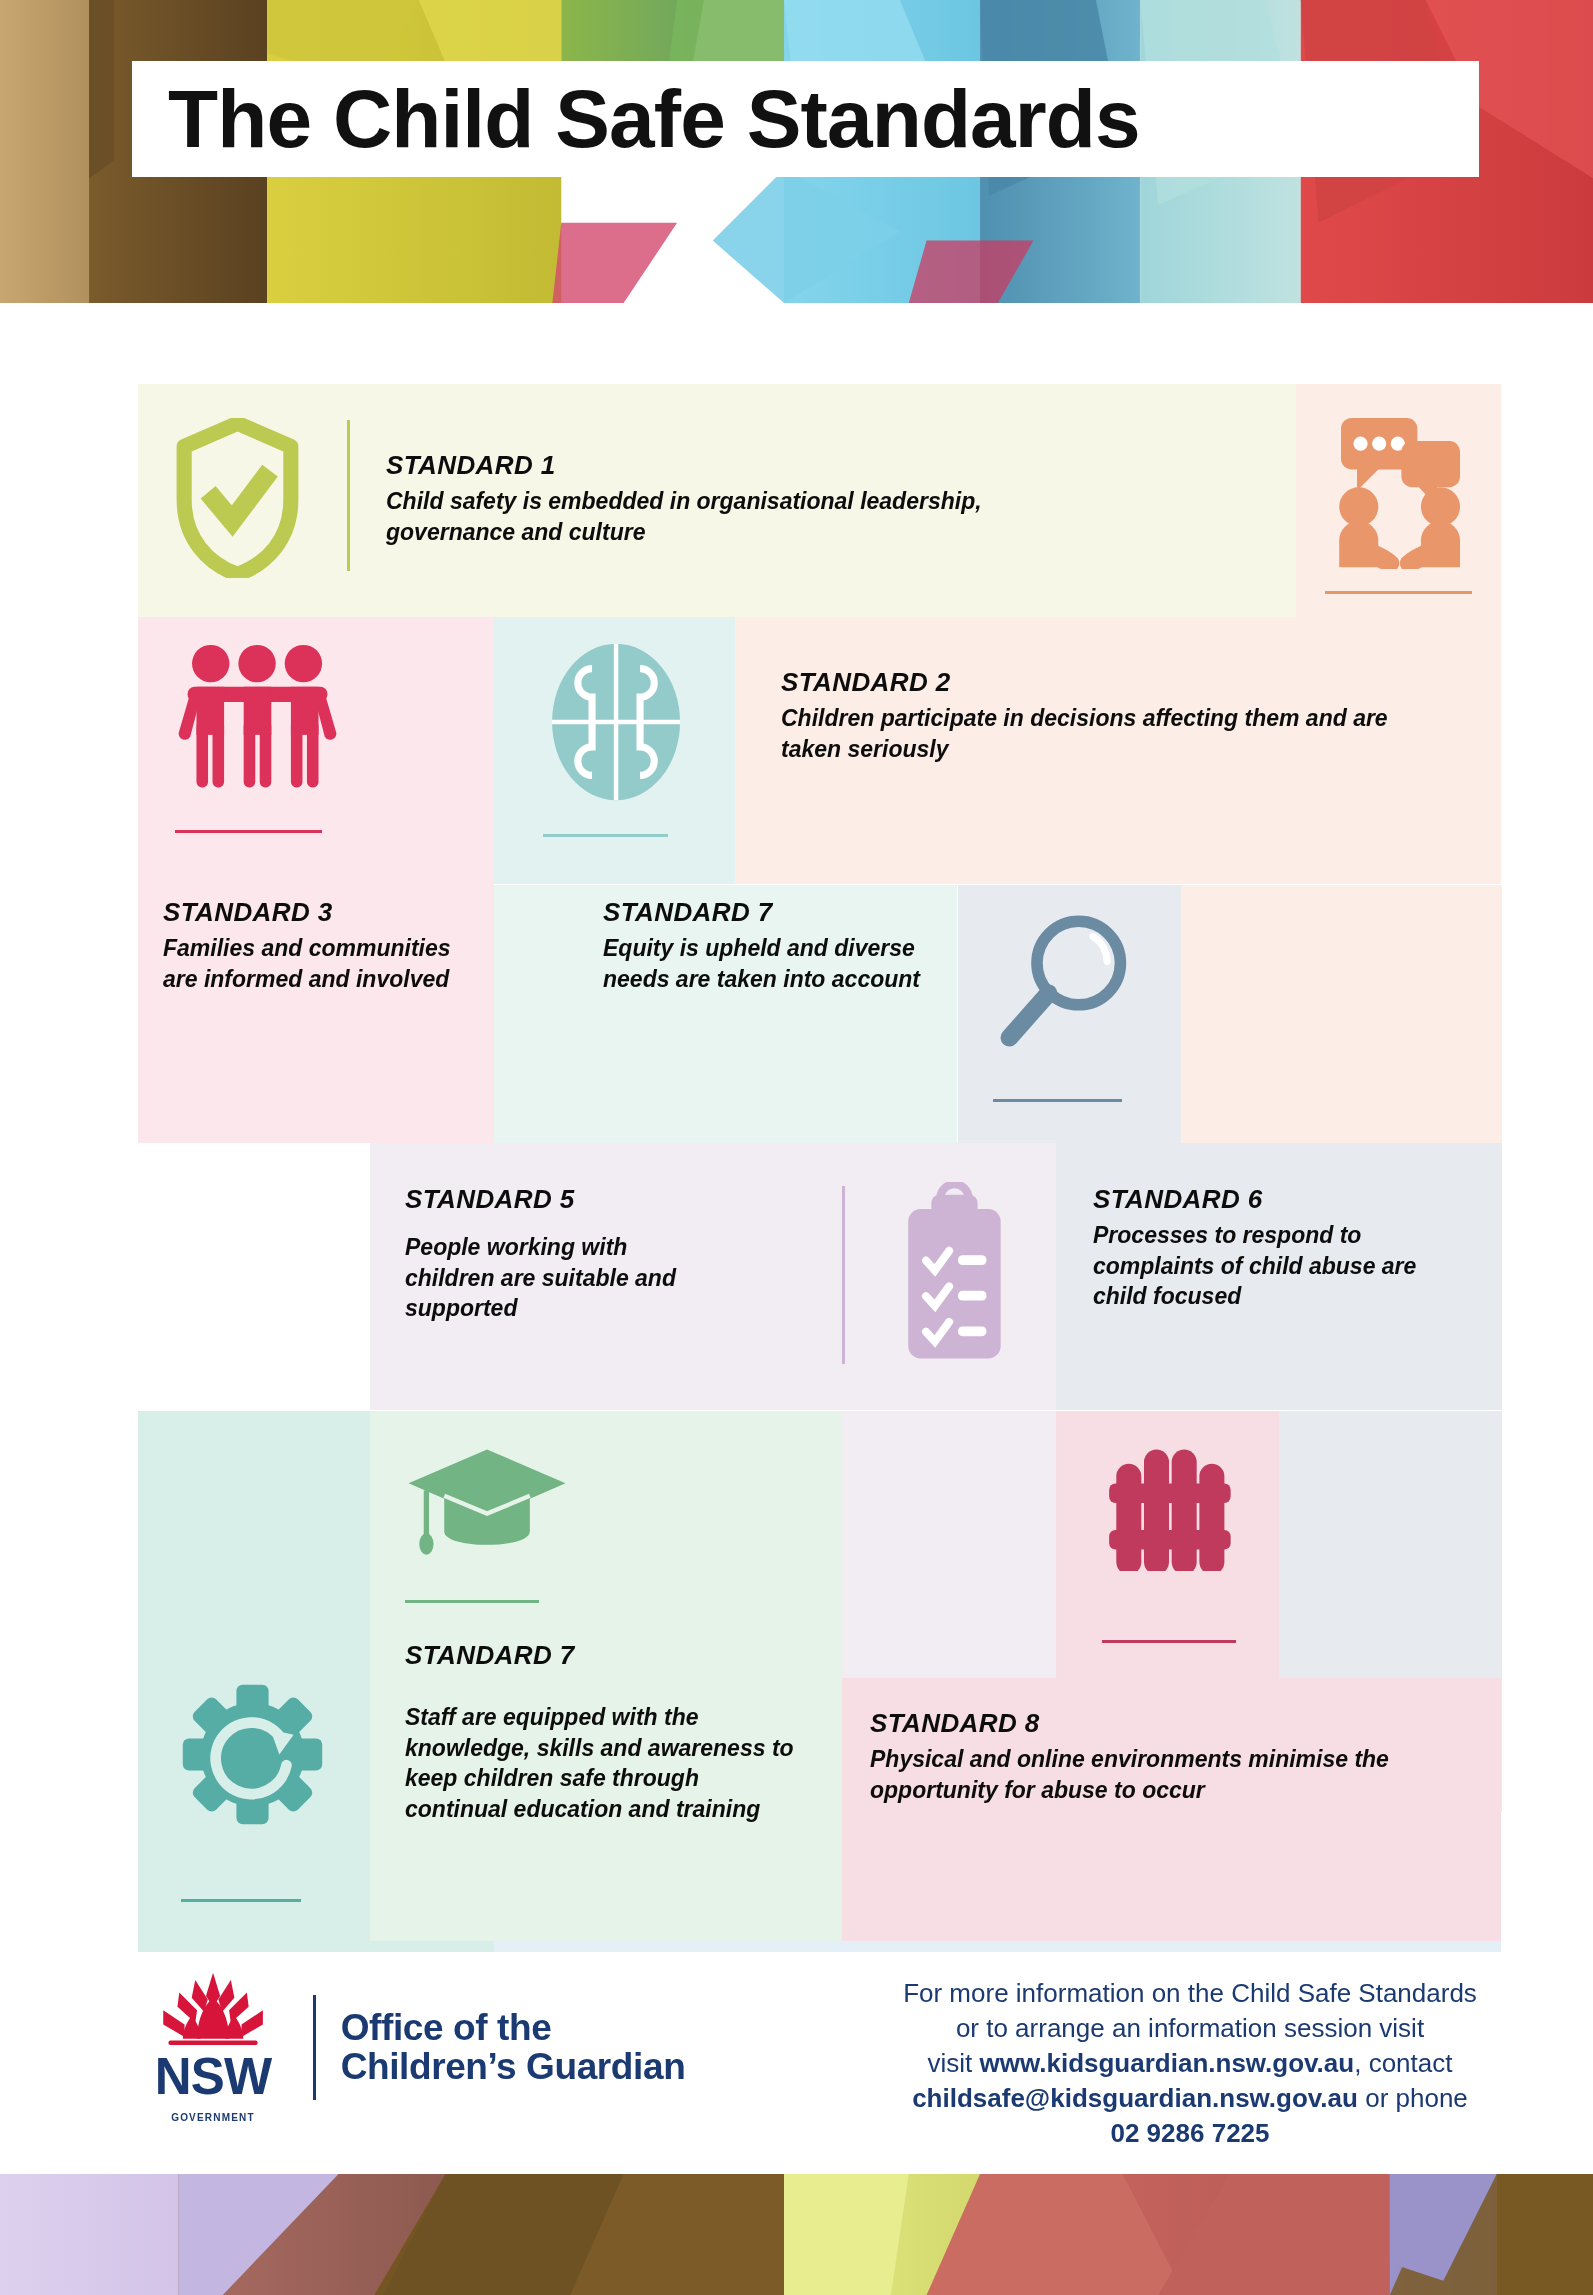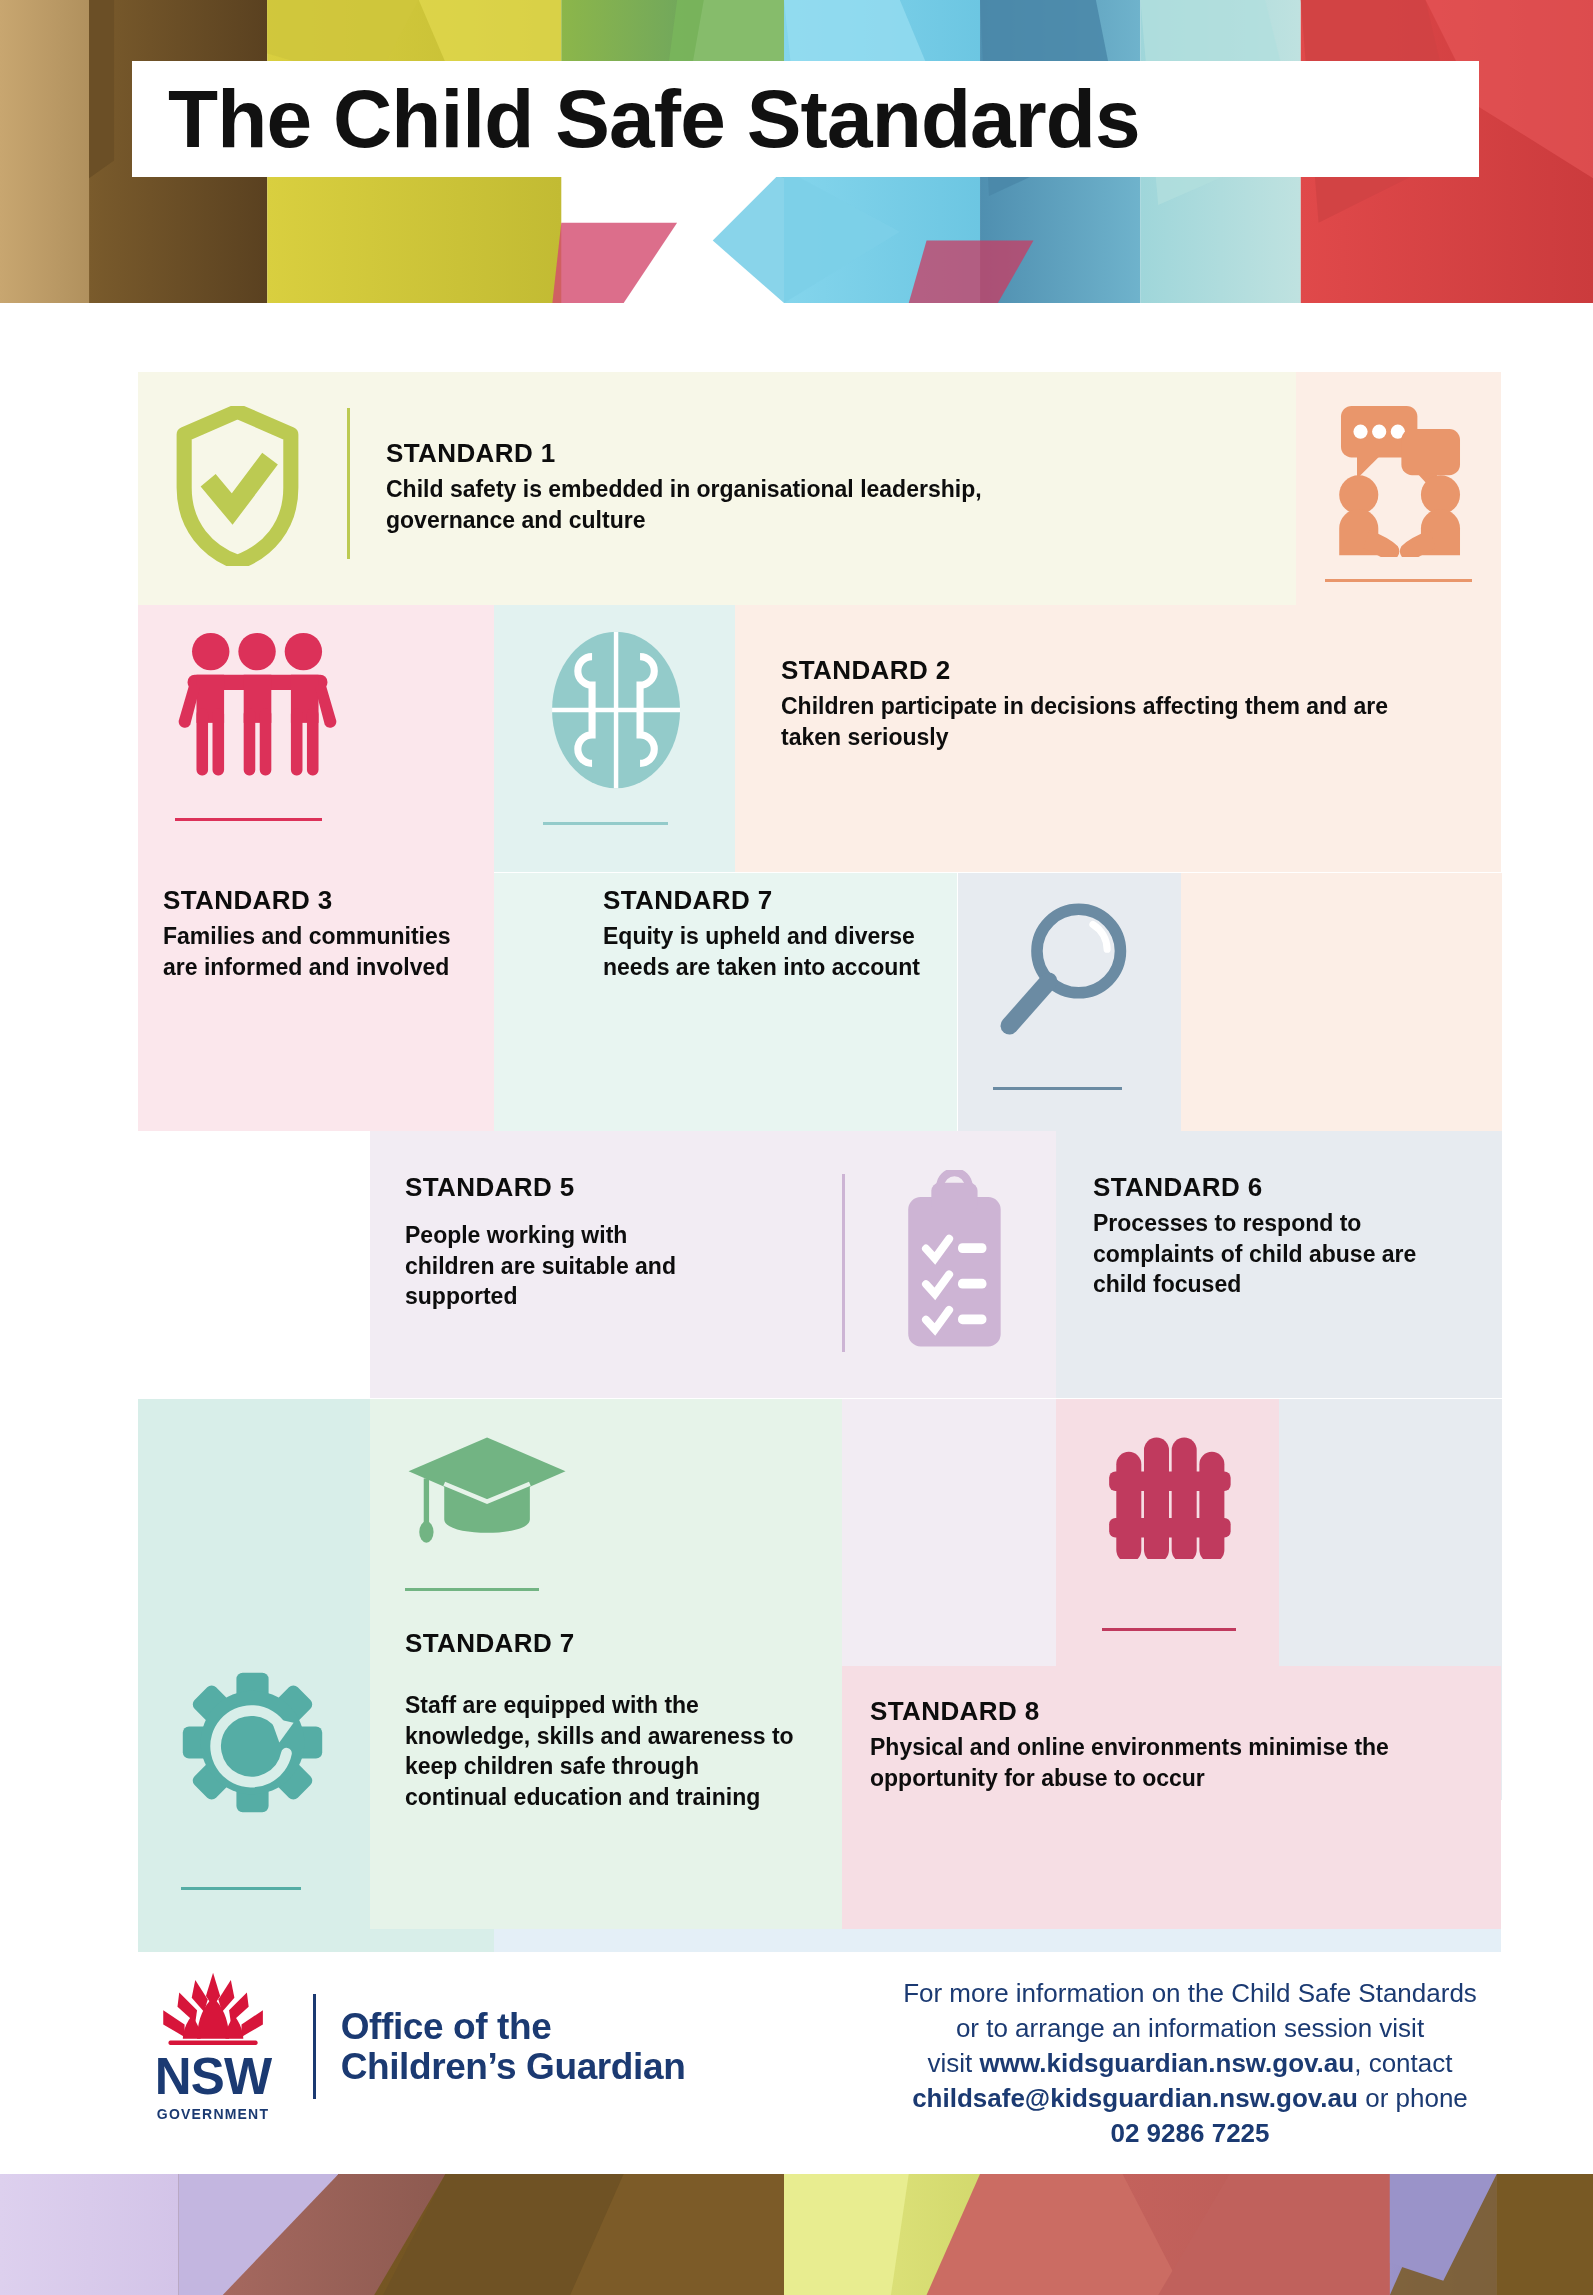--- a/index.html
+++ b/index.html
@@ -24,21 +24,21 @@
     z-index:5;
   }
   .title-text{
     font-size:82px;font-weight:bold;color:#111111;
     letter-spacing:-0.9px;padding-left:36px;line-height:1;
     white-space:nowrap;
   }
 
   
   .board{
-    position:absolute;left:138px;top:372px;width:1363px;height:1577px;
+    position:absolute;left:138px;top:384px;width:1363px;height:1577px;font-style:italic;
   }
   .blk{position:absolute;}
 
   
   .s-title{
     font-size:26px;font-weight:bold;color:#0d0d0d;letter-spacing:0.4px;
     margin:0 0 8px 0;line-height:1;
   }
   .s-desc{
     font-size:23px;font-weight:bold;color:#0d0d0d;line-height:1.33;margin:0;
@@ -51,21 +51,21 @@
   .hrule{position:absolute;height:2.7px;}
 
   .icon{position:absolute;}
   .icon svg{display:block;}
 
   
   .footer{position:absolute;left:0;top:1952px;width:1593px;height:223px;background:#ffffff;}
   .nsw-logo{position:absolute;left:138px;top:1971px;display:flex;align-items:center;}
   .nsw-left{width:150px;display:flex;flex-direction:column;align-items:center;}
   .nsw-word{font-size:51px;font-weight:bold;color:#1b3a72;line-height:.95;letter-spacing:-0.9px;}
-  .nsw-gov{font-size:14px;font-weight:bold;color:#1b3a72;letter-spacing:1.2px;margin-top:5px;}
+  .nsw-gov{font-size:10px;font-weight:bold;color:#1b3a72;letter-spacing:1.2px;margin-top:11px;}
   .nsw-div{width:2.7px;height:105px;background:#1b3a72;margin:0 25px;}
   .nsw-office{font-size:37px;font-weight:bold;color:#1b3a72;line-height:1.07;letter-spacing:-0.4px;}
 
   .contact{
     position:absolute;left:838px;top:1976px;width:704px;
     font-size:26px;color:#1b3a72;line-height:1.35;text-align:center;
   }
   .contact b{font-weight:bold;}
 </style>
 </head>

